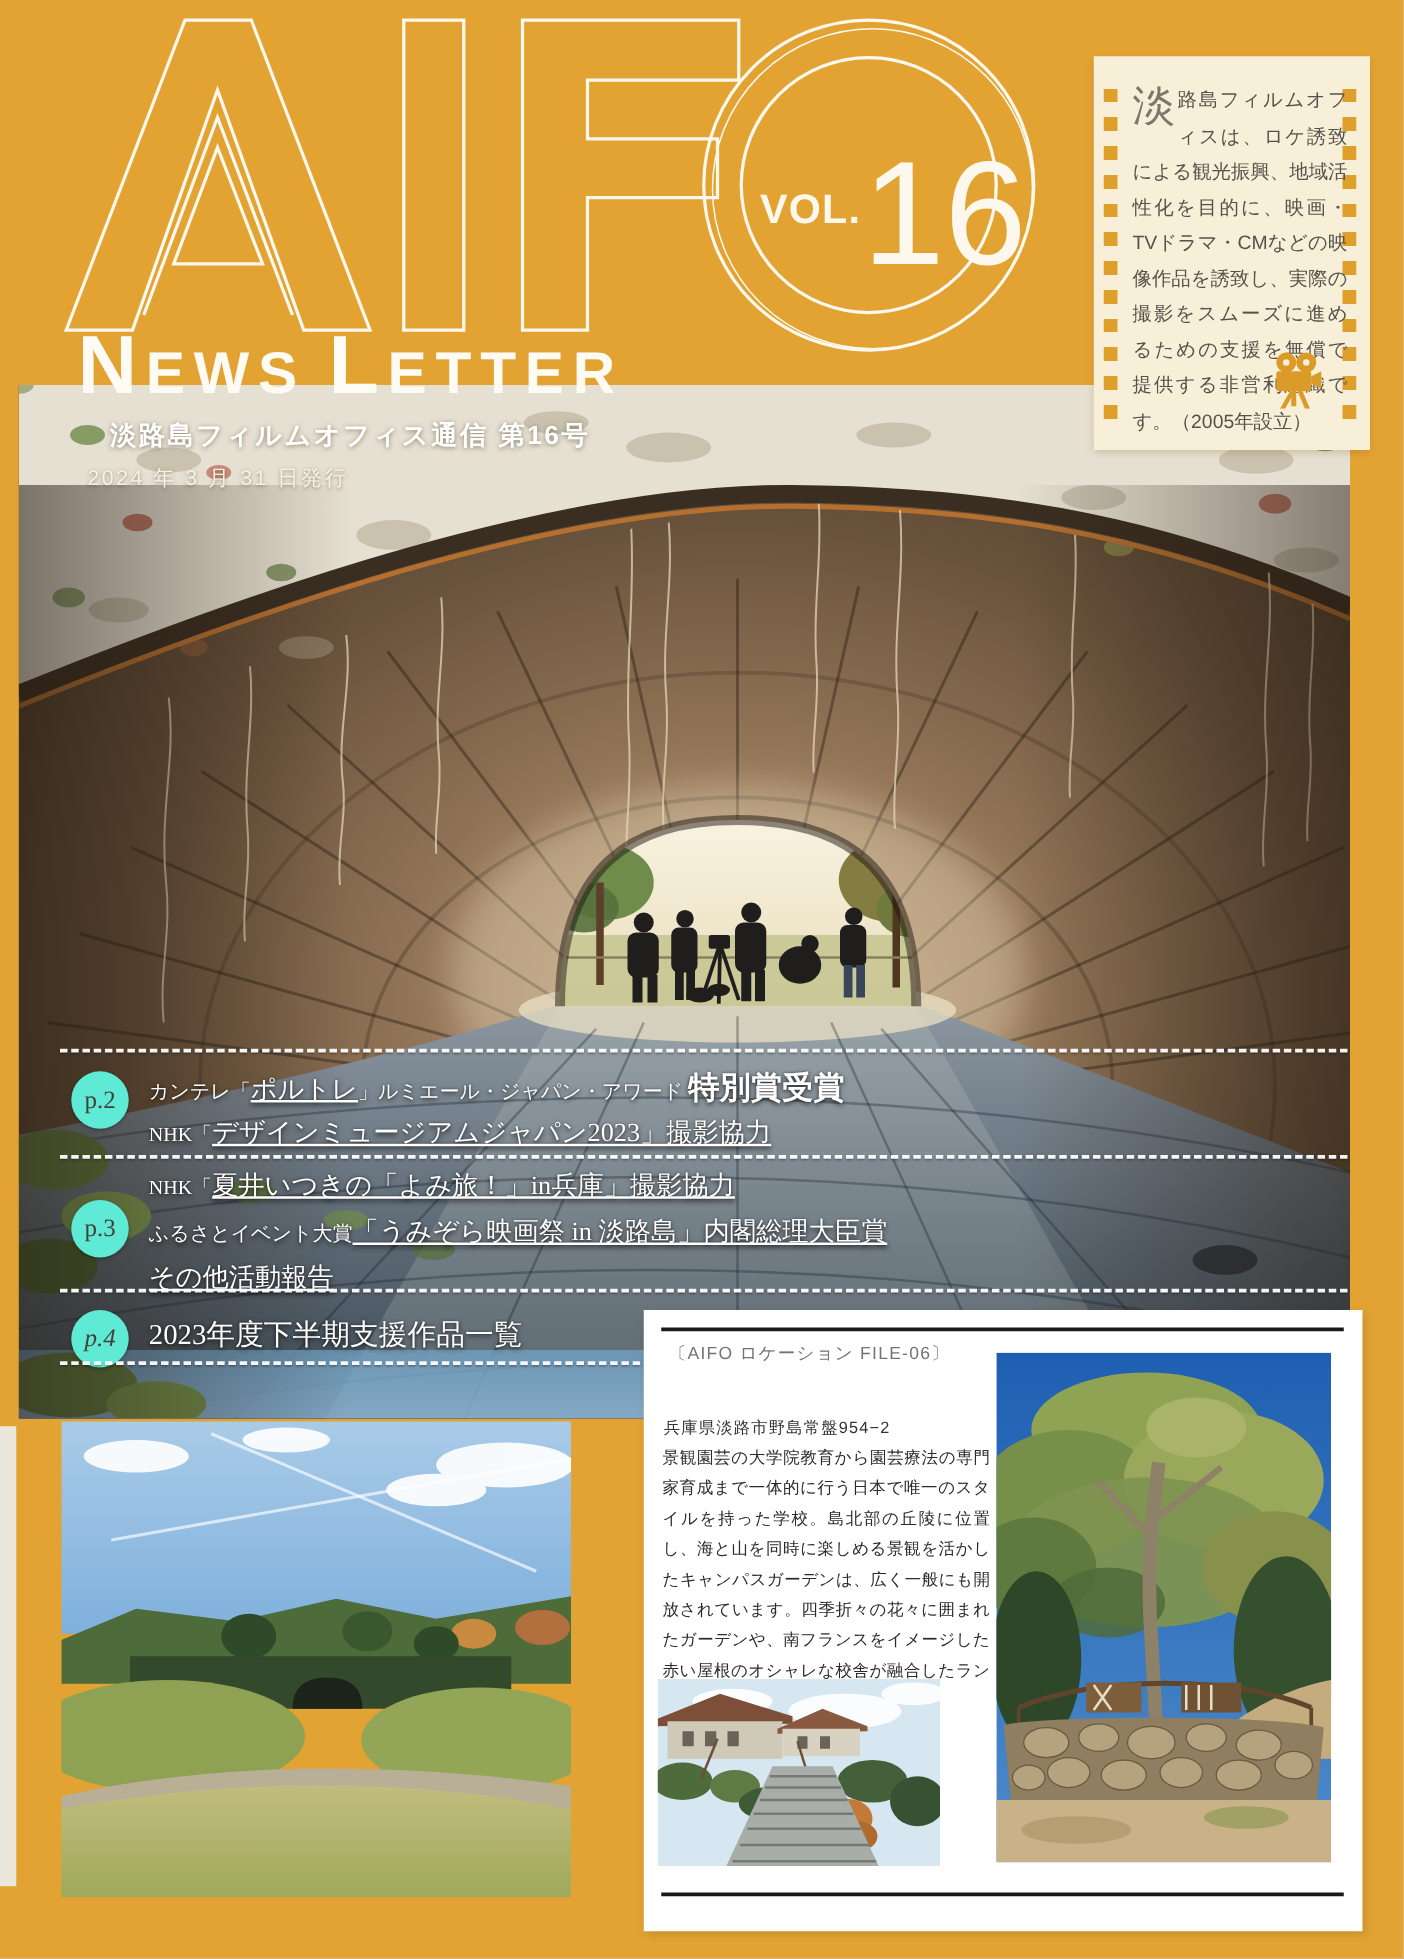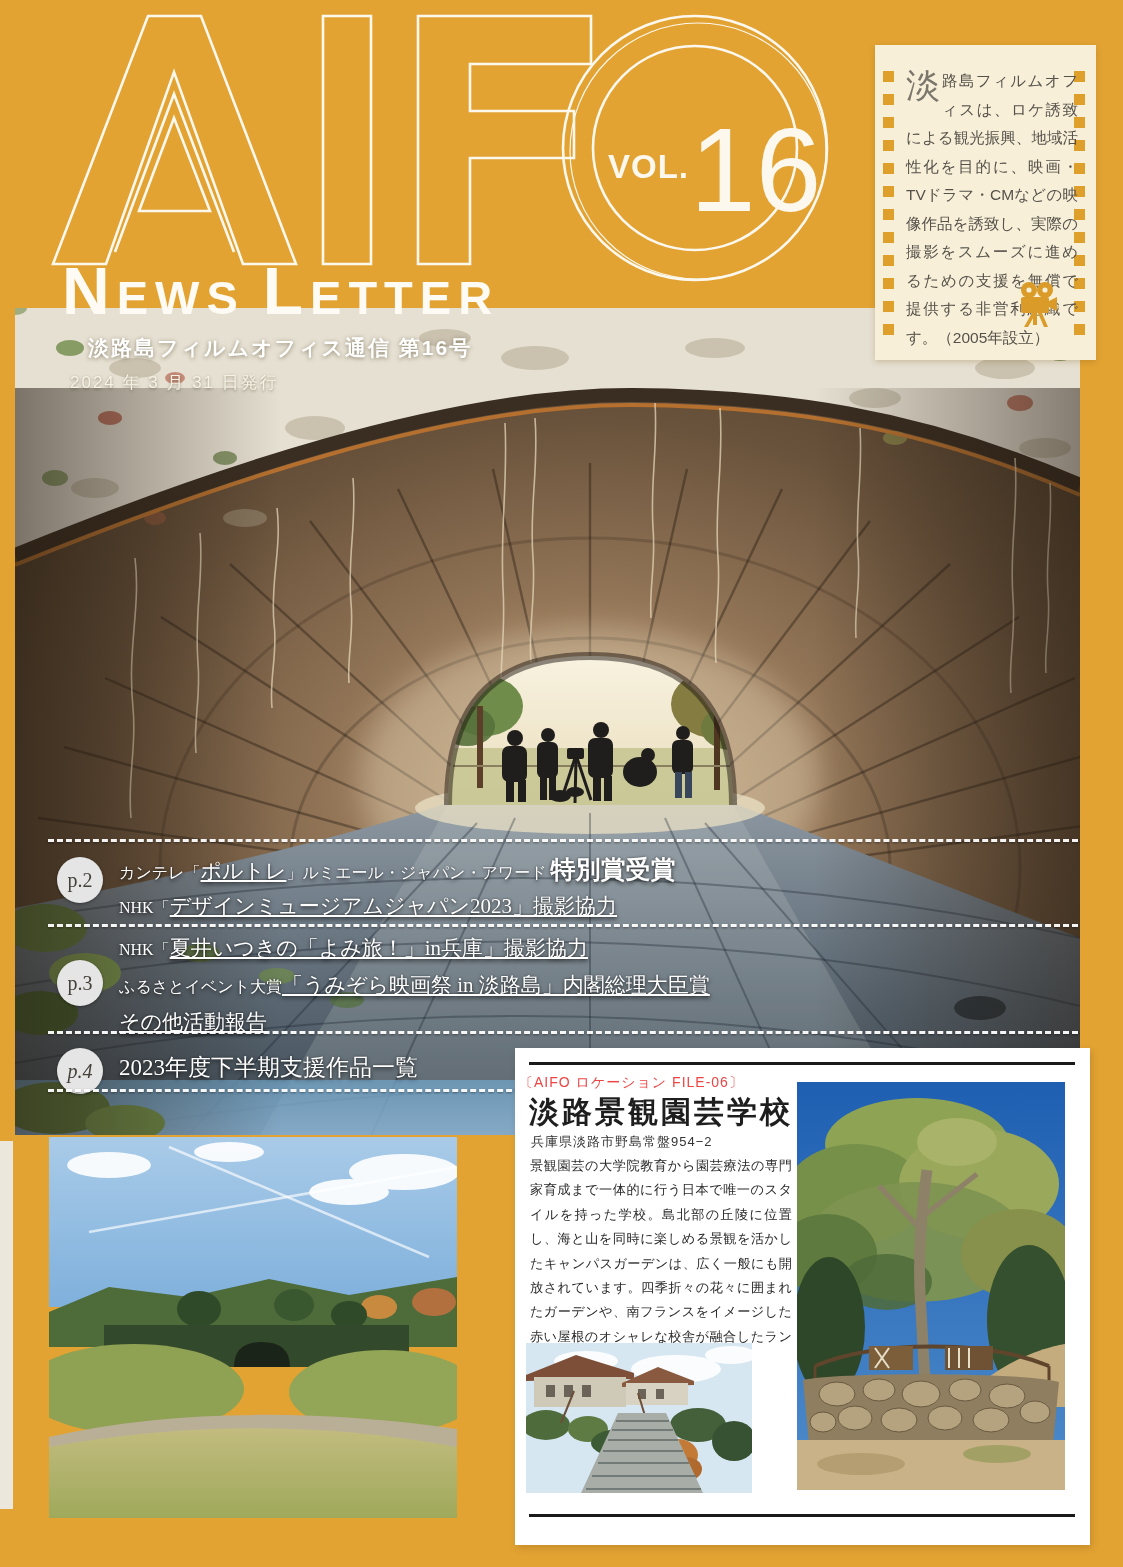--- a/index.html
+++ b/index.html
@@ -32,21 +32,21 @@
   #camera-icon{position:absolute;left:143px;top:236px;}
 
   
   #main-photo{position:absolute;left:15px;top:308px;width:1065px;height:827px;z-index:1;overflow:hidden;background:#6A533C;}
   #main-photo svg{position:absolute;left:0;top:0;}
 
   .dashed-line{position:absolute;left:33px;width:1030px;height:0;border-top:3px dashed rgba(255,255,255,.95);
     z-index:3;filter:drop-shadow(0 1px 1px rgba(0,0,0,.4));}
   #dash-1{top:531px;} #dash-2{top:616px;} #dash-3{top:723px;} #dash-4{top:781px;}
 
-  .page-badge{position:absolute;width:46px;height:46px;border-radius:50%;background:#e5e5e5;color:#45413A;
+  .page-badge{position:absolute;width:46px;height:46px;border-radius:50%;background:#5eead4;color:#45413A;
     font-family:"Liberation Serif","DejaVu Serif",serif;font-size:20px;display:flex;align-items:center;
     justify-content:center;z-index:3;box-shadow:0 1px 3px rgba(0,0,0,.35);}
   #badge-p2{left:42px;top:549px;} #badge-p3{left:42px;top:652px;} #badge-p4{left:42px;top:740px;font-style:italic;}
 
   .toc-line{position:absolute;left:104px;z-index:3;color:#FFFFFF;white-space:nowrap;
     font-family:"Liberation Serif","DejaVu Serif",serif;
     text-shadow:0 2px 4px rgba(0,0,0,.65),0 0 2px rgba(0,0,0,.45);}
   .seg-s{font-size:16px;} .seg-m{font-size:21px;text-decoration:underline;} .seg-ml{font-size:23px;}
   .seg-l{font-size:25px;font-weight:bold;text-align:right;}
   #toc-l1{top:545px;} #toc-l2{top:584px;}
@@ -55,21 +55,21 @@
 
   
   #left-strip{position:absolute;left:0;top:1141px;width:13px;height:368px;background:#EBE7DD;z-index:2;}
   #landscape-photo{position:absolute;left:49px;top:1137px;width:408px;height:381px;z-index:2;overflow:hidden;}
 
   
   #location-box{position:absolute;left:515px;top:1048px;width:575px;height:497px;background:#FFFFFF;z-index:4;
     box-shadow:2px 3px 7px rgba(60,40,0,.18);}
   .rule{position:absolute;left:14px;width:546px;height:3px;background:#1A1A1A;}
   #rule-top{top:14px;} #rule-bottom{top:466px;}
-  #loc-tag{position:absolute;left:4px;top:26px;font-size:14px;color:#ef4444;letter-spacing:1px;white-space:nowrap;}
+  #loc-tag{position:absolute;left:20px;top:26px;font-size:14px;color:#737373;letter-spacing:1px;white-space:nowrap;}
   #loc-title{position:absolute;left:14px;top:44px;font-size:30px;font-weight:bold;color:#1E1E1E;
     letter-spacing:3px;white-space:nowrap;}
   #loc-address{position:absolute;left:16px;top:85px;font-size:13px;color:#333;letter-spacing:1px;white-space:nowrap;}
   #loc-body{position:absolute;left:15px;top:106px;width:262px;font-size:13.2px;line-height:24.4px;
     color:#2B2B2B;text-align:justify;}
   #stairs-photo{position:absolute;left:11px;top:295px;width:226px;height:150px;overflow:hidden;}
   #tree-photo{position:absolute;left:282px;top:34px;width:268px;height:408px;overflow:hidden;}
 </style>
 </head>
 <body>
@@ -372,21 +372,20 @@
       <ellipse cx="335" cy="255" rx="95" ry="42" fill="#93A557"></ellipse>
       <path d="M0,300 C120,272 270,272 408,292 L408,316 C270,290 130,292 0,324 Z" fill="#B9AF97"></path>
       <rect x="0" y="310" width="408" height="71" fill="url(#lpGrass)"></rect>
       <path d="M0,310 C130,286 270,284 408,310 L408,381 L0,381 Z" fill="url(#lpGrass)"></path>
     </svg>
   </div>
 
   <div id="location-box">
     <div class="rule" id="rule-top"></div>
     <div id="loc-tag">〔AIFO ロケーション FILE-06〕</div>
-    <div id="loc-title">淡路景観園芸学校</div>
     <div id="loc-address">兵庫県淡路市野島常盤954−2</div>
     <div id="loc-body">景観園芸の大学院教育から園芸療法の専門家育成まで一体的に行う日本で唯一のスタイルを持った学校。島北部の丘陵に位置し、海と山を同時に楽しめる景観を活かしたキャンパスガーデンは、広く一般にも開放されています。四季折々の花々に囲まれたガーデンや、南フランスをイメージした赤い屋根のオシャレな校舎が融合したランドスケープが見所です。</div>
 
     <div id="stairs-photo">
       <svg width="226" height="150" viewBox="0 0 226 150" preserveAspectRatio="none">
         <rect x="0" y="0" width="226" height="150" fill="#D7E7F2"></rect>
         <g fill="#FFFFFF" opacity="0.9">
           <ellipse cx="60" cy="18" rx="32" ry="10"></ellipse>
             <ellipse cx="150" cy="26" rx="45" ry="14"></ellipse>
             <ellipse cx="205" cy="12" rx="26" ry="9"></ellipse>

